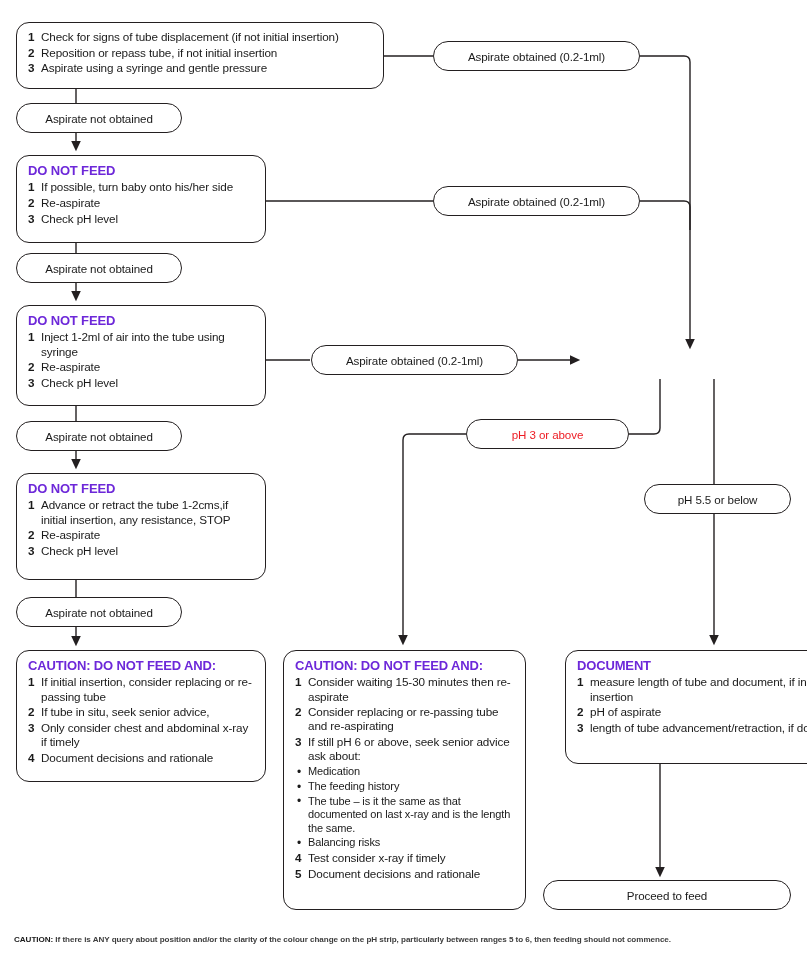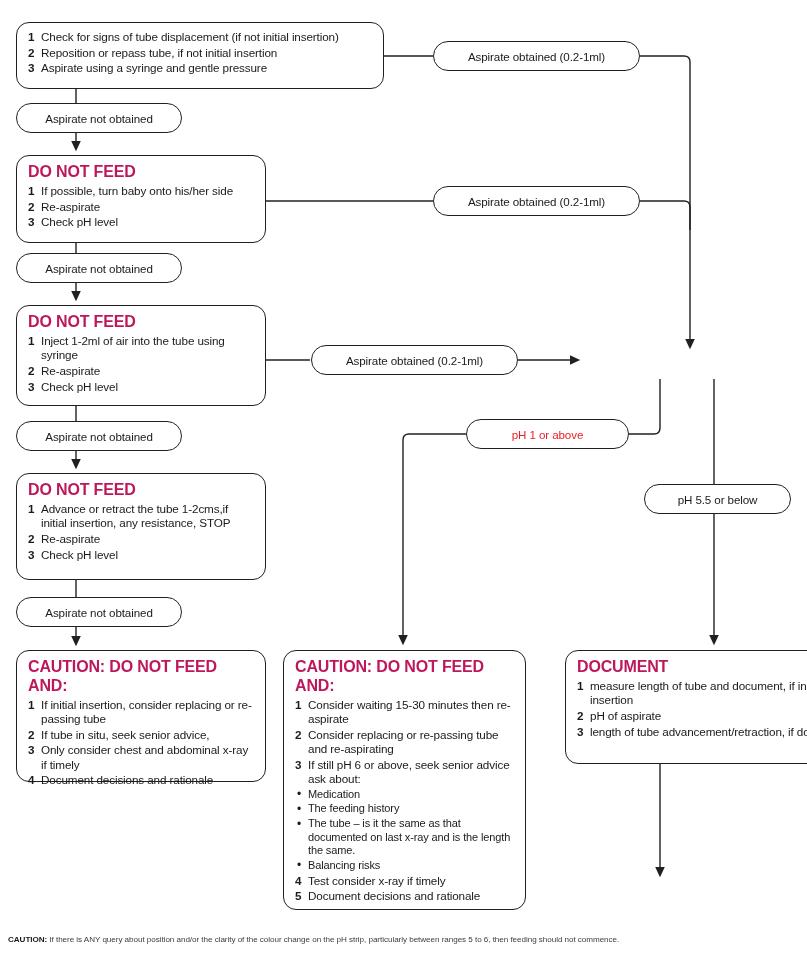--- a/index.html
+++ b/index.html
@@ -43,23 +43,23 @@
     font-size: 11.6px;
     letter-spacing: -0.1px;
     padding: 0 6px;
   }
   .label-center.red { color: #ed1c24; }
 
   .boxbody {
     padding: 7px 10px 8px 11px;
   }
   .hdr {
-    color: #be185d;
+    color: #6d28d9;
     font-weight: bold;
-    font-size: 16px;
+    font-size: 13px;
     letter-spacing: -0.15px;
     margin-bottom: 2px;
     line-height: 1.18;
   }
   ol.steps {
     list-style: none;
     margin: 0; padding: 0;
   }
   ol.steps > li {
     position: relative;
@@ -88,27 +88,28 @@
   }
   ul.bullets > li::before {
     content: "\2022";
     position: absolute;
     left: 2px; top: -0.5px;
     font-size: 12px;
   }
 
   .footnote {
     position: absolute;
-    left: 8px;
+    left: 14px;
     top: 934px;
     width: 780px;
     font-size: 8.1px;
     line-height: 1.42;
     color: #3d3d3d;
     letter-spacing: -0.05px;
+    font-weight: bold;
   }
   .footnote b { color: #1a1a1a; }
 </style>
 </head>
 <body>
 
 <div id="chart">
 
   <svg class="wires" viewBox="0 0 807 974">
     <defs>
@@ -236,21 +237,21 @@
   <div class="node pill" style="left:433px; top:186px; width:207px; height:30px;">
     <div class="label-center">Aspirate obtained (0.2-1ml)</div>
   </div>
 
   <div class="node pill" style="left:311px; top:345px; width:207px; height:30px;">
     <div class="label-center">Aspirate obtained (0.2-1ml)</div>
   </div>
 
 
   <div class="node pill" style="left:466px; top:419px; width:163px; height:30px;">
-    <div class="label-center red">pH 1 or above</div>
+    <div class="label-center red">pH 3 or above</div>
   </div>
 
   <div class="node pill" style="left:644px; top:484px; width:147px; height:30px;">
     <div class="label-center">pH 5.5 or below</div>
   </div>
 
   <div class="node" style="left:283px; top:650px; width:243px; height:260px;">
     <div class="boxbody">
       <div class="hdr">CAUTION: DO NOT FEED AND:</div>
       <ol class="steps">
@@ -275,18 +276,21 @@
     <div class="boxbody">
       <div class="hdr">DOCUMENT</div>
       <ol class="steps">
         <li><span class="num">1</span><span>measure length of tube and document, if initial insertion</span></li>
         <li><span class="num">2</span><span>pH of aspirate</span></li>
         <li><span class="num">3</span><span>length of tube advancement/retraction, if done</span></li>
       </ol>
     </div>
   </div>
 
+  <div class="node pill" style="left:543px; top:880px; width:248px; height:30px;">
+    <div class="label-center">Proceed to feed</div>
+  </div>
 
   <div class="footnote">
     <b>CAUTION:</b><span> If there is ANY query about position and/or the clarity of the colour change on the pH strip, particularly between ranges 5 to 6, then feeding should not commence.</span>
   </div>
 
 </div>
 
 </body></html>

